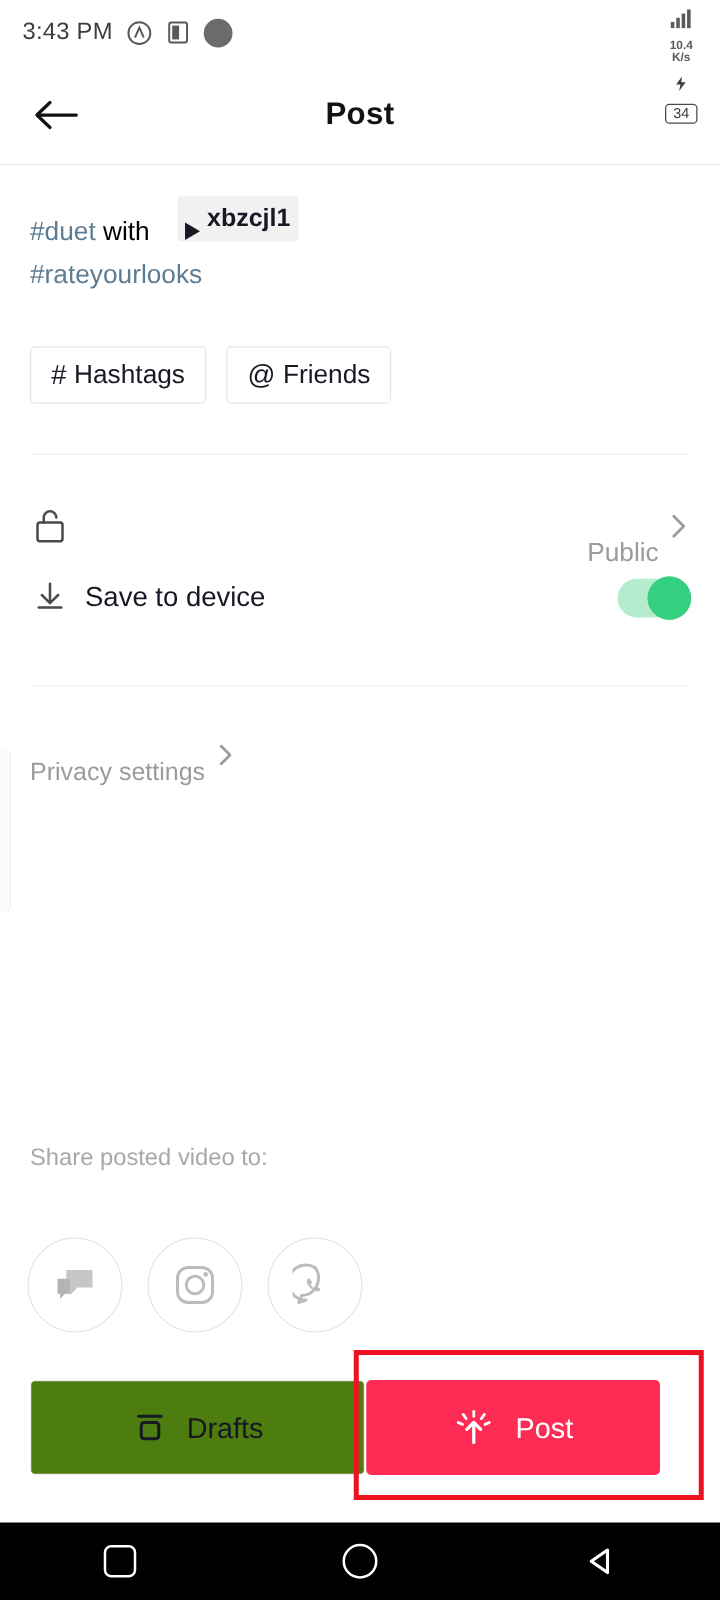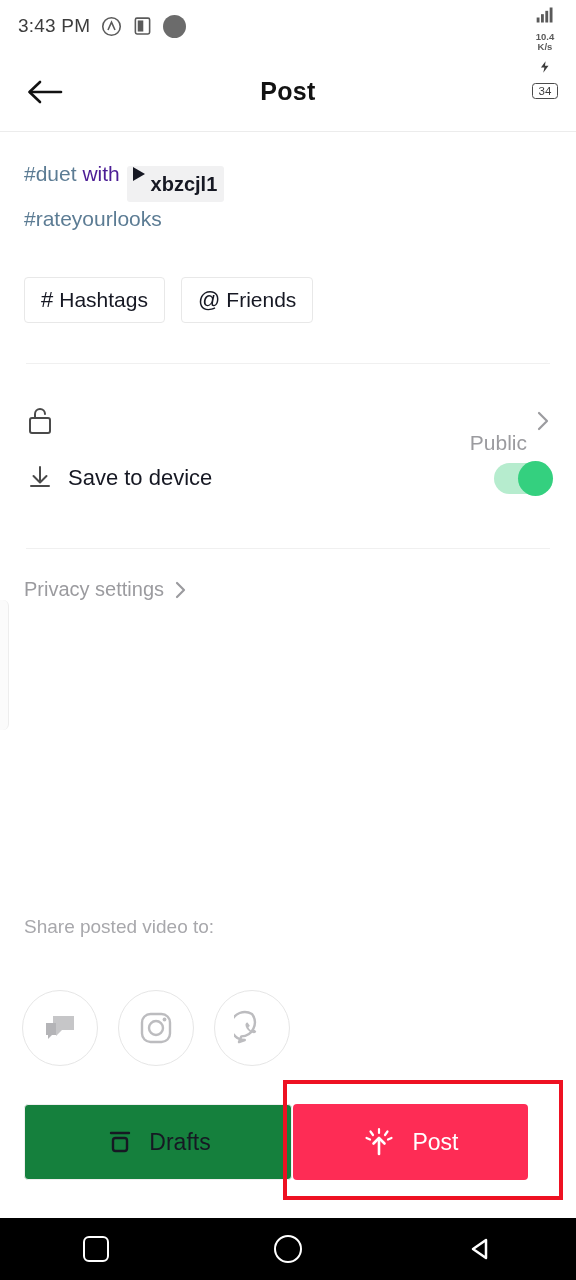--- a/index.html
+++ b/index.html
@@ -38,25 +38,25 @@
               display:flex; align-items:center; justify-content:center; cursor:pointer; }
   .header-title { font-size:25px; font-weight:bold; color:#121212; letter-spacing:.3px; }
 
   
   .caption-wrap { position:absolute; top:132px; left:0; width:576px; height:232px; }
   .caption-text {
     position:absolute; left:24px; top:25px; width:372px;
     font-size:21px; line-height:34px; color:#161823;
   }
   .hash { color:#5c7c94; }
-  .plain { color:#4c1d95;text-align:right; }
+  .plain { color:#000000;text-align:right; }
   .mention-chip {
-    display:inline-flex; align-items:flex-start; gap:6px;
+    display:inline-flex; align-items:flex-end; gap:6px;
     background:#f1f1f2; border-radius:3px; padding:1px 7px 1px 6px;
-    vertical-align:baseline; margin-left:1px;
+    vertical-align:baseline; margin-left:16px;
   }
   .play-tri {
     width:0;height:0;border-left:12px solid #161823;
     border-top:7px solid transparent;border-bottom:7px solid transparent;
   }
   .mention-name { font-size:20px; font-weight:bold; color:#161823; }
 
   .tagbtns { position:absolute; left:24px; top:145px; display:flex; gap:16px; }
   .tagbtn {
     display:flex; align-items:center; gap:6px;
@@ -108,42 +108,42 @@
     position:relative; cursor:pointer;
   }
   .toggle-knob {
     position:absolute; right:-3px; top:-2px; width:35px; height:35px;
     border-radius:50%; background:#34d07f;
   }
 
   .privacy {
     position:absolute; left:24px; display:flex; align-items:center; gap:10px; cursor:pointer;
   }
-  .privacy-label { font-size:20px; color:#9b9b9f; }
+  .privacy-label { font-size:20px; color:#9b9b9f;margin-top:29px; }
 
   
   .edge-sliver {
     position:absolute; left:0; top:600px; width:9px; height:130px;
     background:#fbfbfb; border-right:1px solid #ededed;
     border-top-right-radius:6px; border-bottom-right-radius:6px;
   }
 
   
   .share-title { position:absolute; left:24px; top:916px; font-size:19px; color:#a8a8ac; }
   .share-icons { position:absolute; left:22px; top:990px; display:flex; gap:20px; }
   .share-circle {
     width:76px; height:76px; border-radius:50%; border:1.5px solid #e6e6e6;
     display:flex; align-items:center; justify-content:center; cursor:pointer; background:#fff;
   }
 
   
   .bottombar { position:absolute; left:0; top:1104px; width:576px; height:76px; }
   .drafts-btn {
     position:absolute; left:24px; top:0; width:268px; height:76px;
-    border:1px solid #efefef; border-radius:4px; background:#15803d;
+    border:1px solid #efefef; border-radius:4px; background:#4d7c0f;
     display:flex; align-items:center; justify-content:center; gap:14px; cursor:pointer;
   }
   .drafts-label { font-size:23px; color:#161823; }
   .post-btn {
     position:absolute; left:293px; top:0; width:235px; height:76px;
     background:#fe2c55; border-radius:4px;
     display:flex; align-items:center; justify-content:center; gap:16px; cursor:pointer;
   }
   .post-label { font-size:23px; color:#ffffff; }
   .highlight-box {

